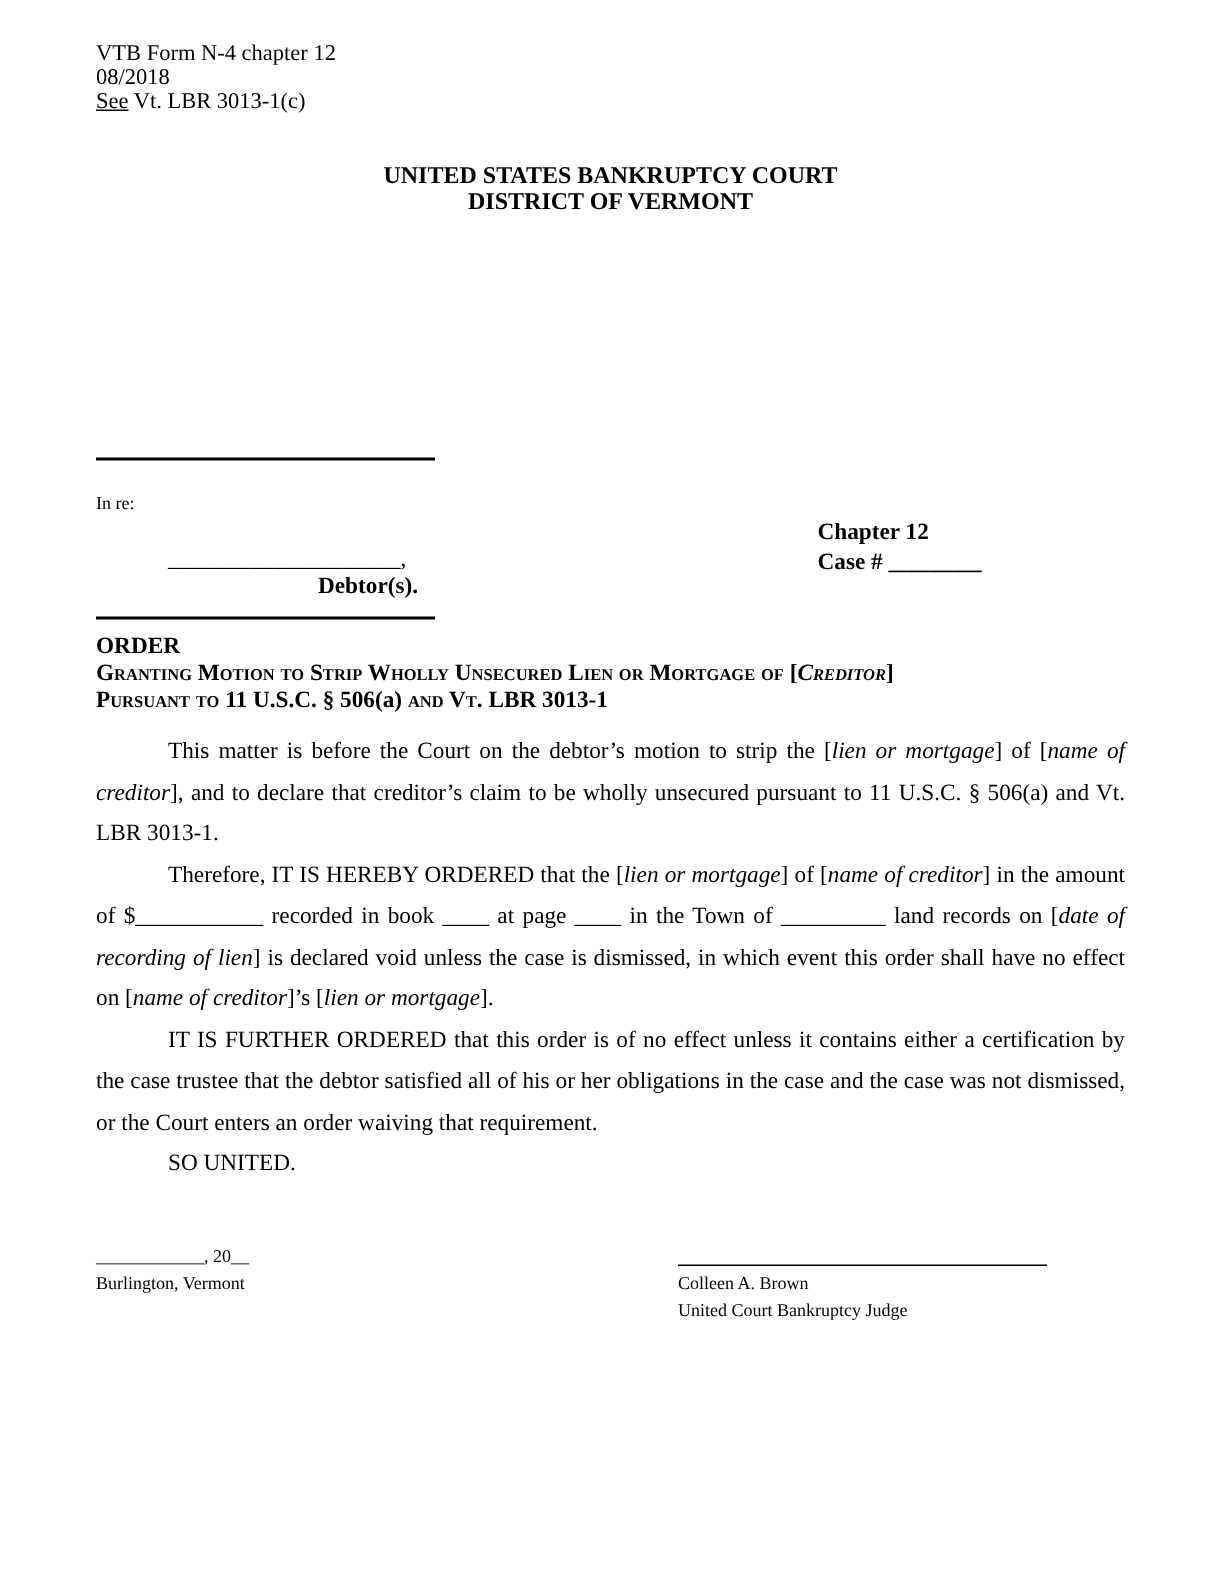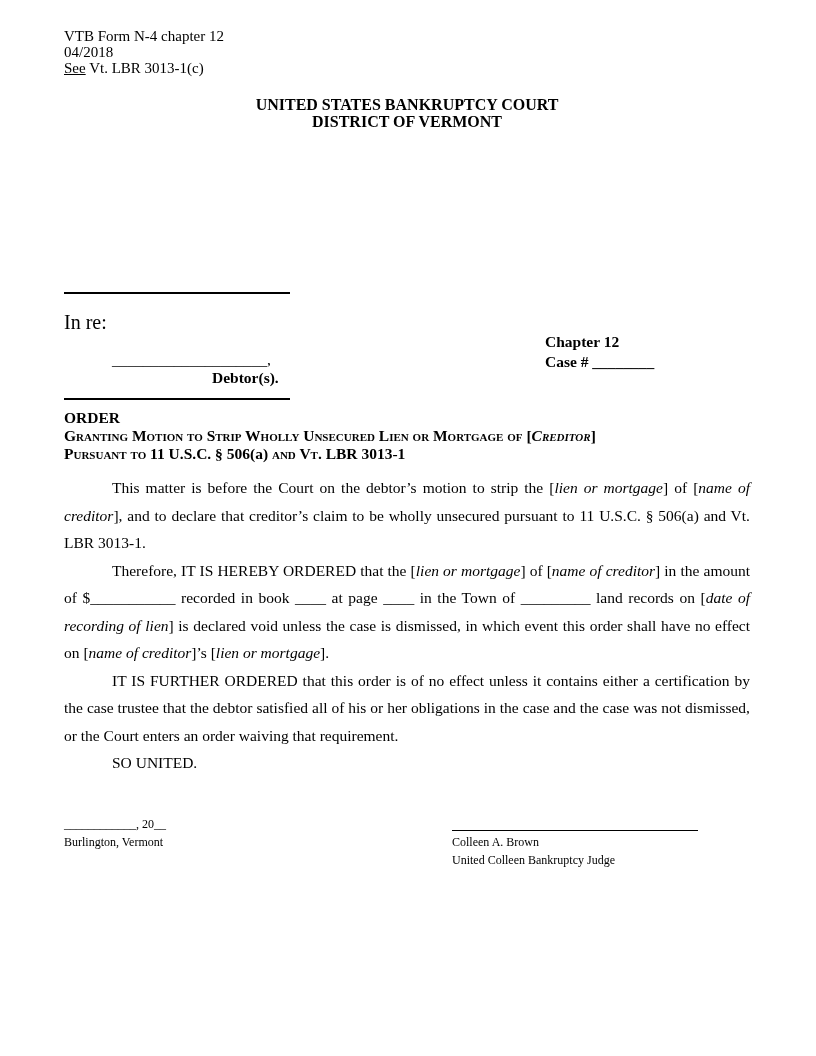--- a/index.html
+++ b/index.html
@@ -15,31 +15,31 @@
     color: #000000;
     overflow: hidden;
   }
   .i  { font-style: italic; }
   .u  { text-decoration: underline; }
   .nv { font-variant: normal; }
 
   .form-id { font-size: 15px; line-height: 16px; }
 
   .court-title {
-    margin-top: 20px;
+    margin-top: 33px;
     text-align: center;
     font-size: 16px;
     font-weight: bold;
     line-height: 17px;
   }
 
   .caption { margin-top: 162px; position: relative; height: 96px; }
   .rule { border-bottom: 2px solid #000; height: 0; }
   .rule-top, .rule-bottom { width: 226px; }
-  .inre { margin-top: 20px; font-size: 20px; line-height: 17px; }
+  .inre { margin-top: 20px; font-size: 12px; line-height: 17px; }
   .debtor-blank { margin-top: 20px; padding-left: 48px; font-size: 15.5px; line-height: 17px; letter-spacing: 0; }
   .debtor-label { margin-top: 1px; padding-left: 148px; font-size: 15.5px; font-weight: bold; line-height: 17px; }
   .rule-bottom { margin-top: 12px; }
   .caption-right {
     position: absolute; left: 481px; top: 40px;
     font-size: 15.5px; font-weight: bold; line-height: 19.5px;
   }
 
   .order-heading { margin-top: 20px; text-align: left; font-weight: bold; }
   .oh1 { font-size: 15.5px; line-height: 19px; }
@@ -76,21 +76,21 @@
   }
   .badge-logo { margin-left: 1px; flex: 0 0 auto; display: flex; }
 </style>
 </head>
 <body>
 
 <div class="page">
 
   <div class="form-id">
     <div>VTB Form N-4 chapter 12</div>
-    <div>04/2018</div>
+    <div>08/2018</div>
     <div><span class="u">See</span><span> Vt. LBR 3013-1(c)</span></div>
   </div>
 
   <div class="court-title">
     <div>UNITED STATES BANKRUPTCY COURT</div>
     <div>DISTRICT OF VERMONT</div>
   </div>
 
   <div class="caption">
     <div class="caption-left">
@@ -120,21 +120,21 @@
   </div>
 
   <div class="sig">
     <div class="sig-left">
       <div>____________, 20__</div>
       <div>Burlington, Vermont</div>
     </div>
     <div class="sig-right">
       <div class="sig-rule"></div>
       <div>Colleen A. Brown</div>
-      <div>United Colleen Bankruptcy Judge</div>
+      <div>United Court Bankruptcy Judge</div>
     </div>
   </div>
 
   <div class="badge">
     <div class="badge-textcol">
       <div class="badge-company">American LegalNet, Inc.</div>
       <a class="badge-url">www.FormsWorkFlow.com</a>
     </div>
     <div class="badge-logo">
       <svg width="27" height="27" viewBox="0 0 27 27">

